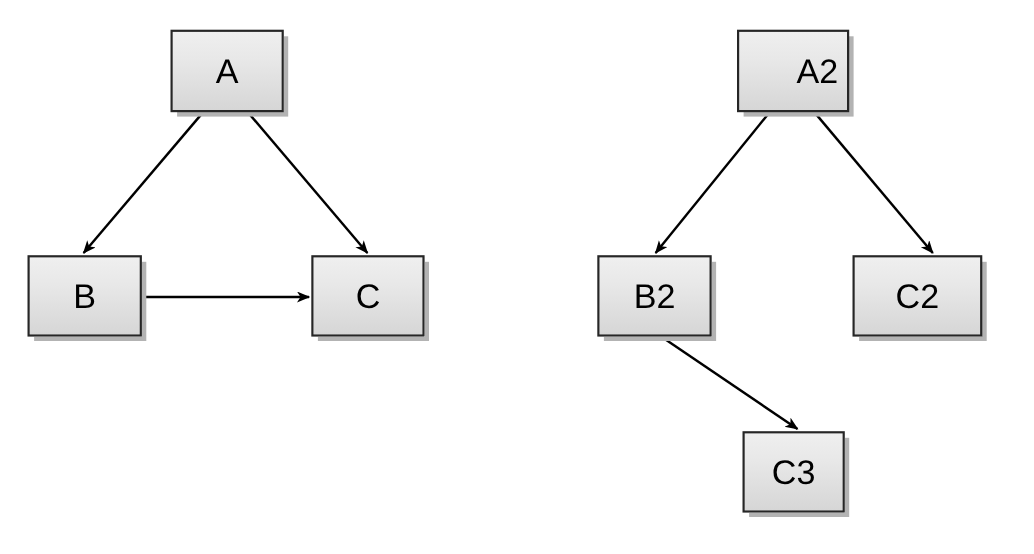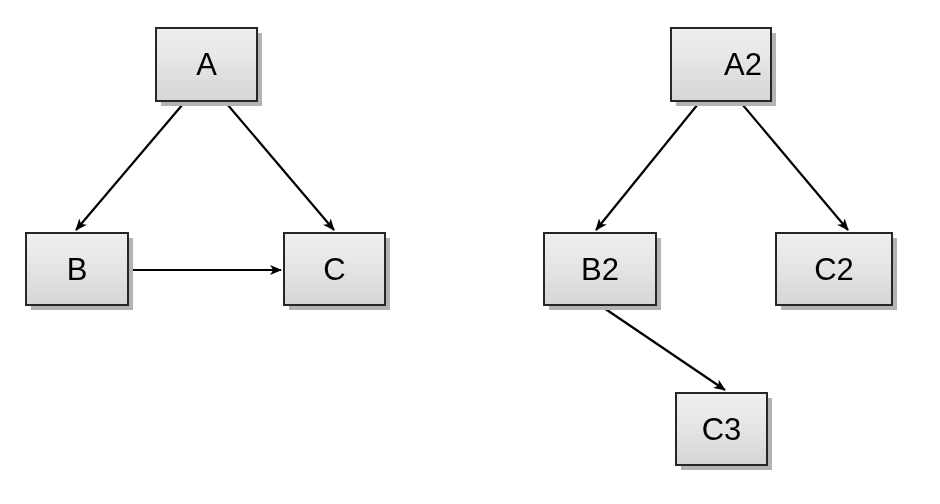--- a/index.html
+++ b/index.html
@@ -74,21 +74,21 @@
       </div>
       <div class="node" style="left: 25px; top: 232px; width: 104px; height: 74px;">
         <span class="node-label">B</span>
       </div>
       <div class="node" style="left: 283px; top: 232px; width: 103px; height: 74px;">
         <span class="node-label">C</span>
       </div>
       <div class="node" style="left: 670px; top: 27px; width: 102px; height: 75px; padding-left: 44px;">
         <span class="node-label">A2</span>
       </div>
-      <div class="node" style="left: 543px; top: 232px; width: 114px; height: 74px; text-align: center;">
+      <div class="node" style="left: 543px; top: 232px; width: 104px; height: 74px; text-align: center;">
         <span class="node-label">B2</span>
       </div>
       <div class="node" style="left: 775px; top: 232px; width: 118px; height: 74px;">
         <span class="node-label">C2</span>
       </div>
       <div class="node" style="left: 675px; top: 392px; width: 93px; height: 74px;">
         <span class="node-label">C3</span>
       </div>
     </div>
 

